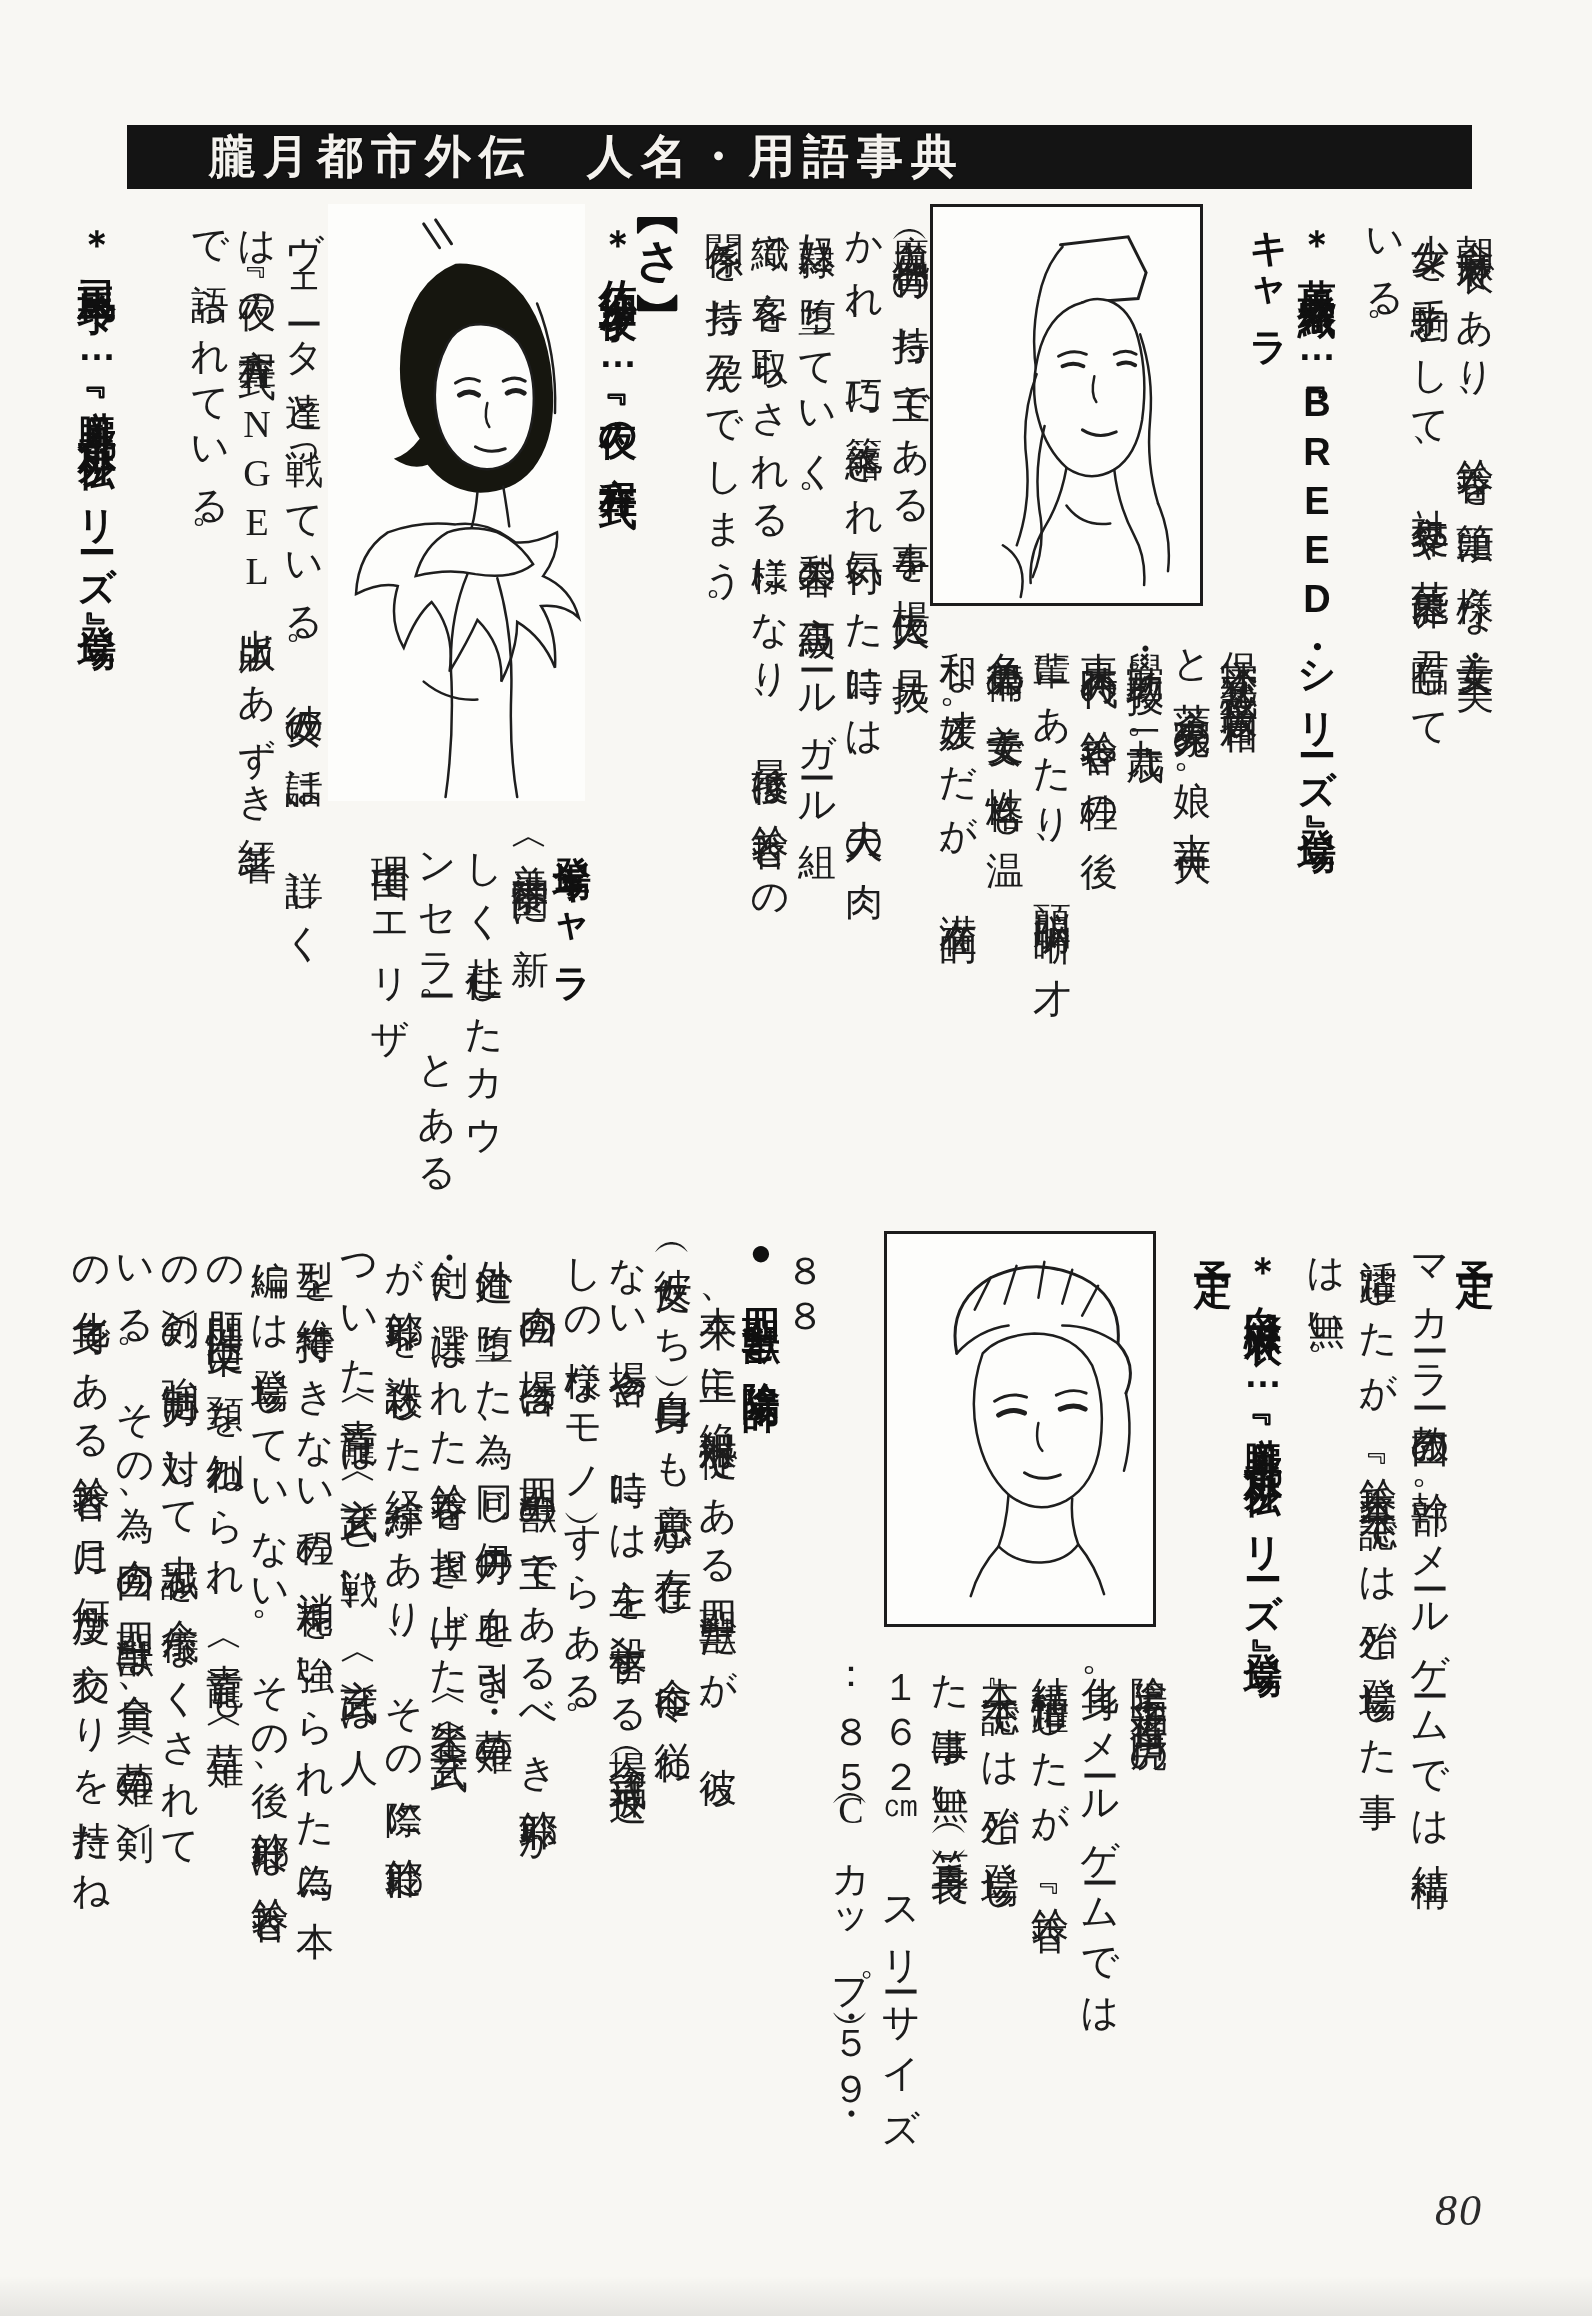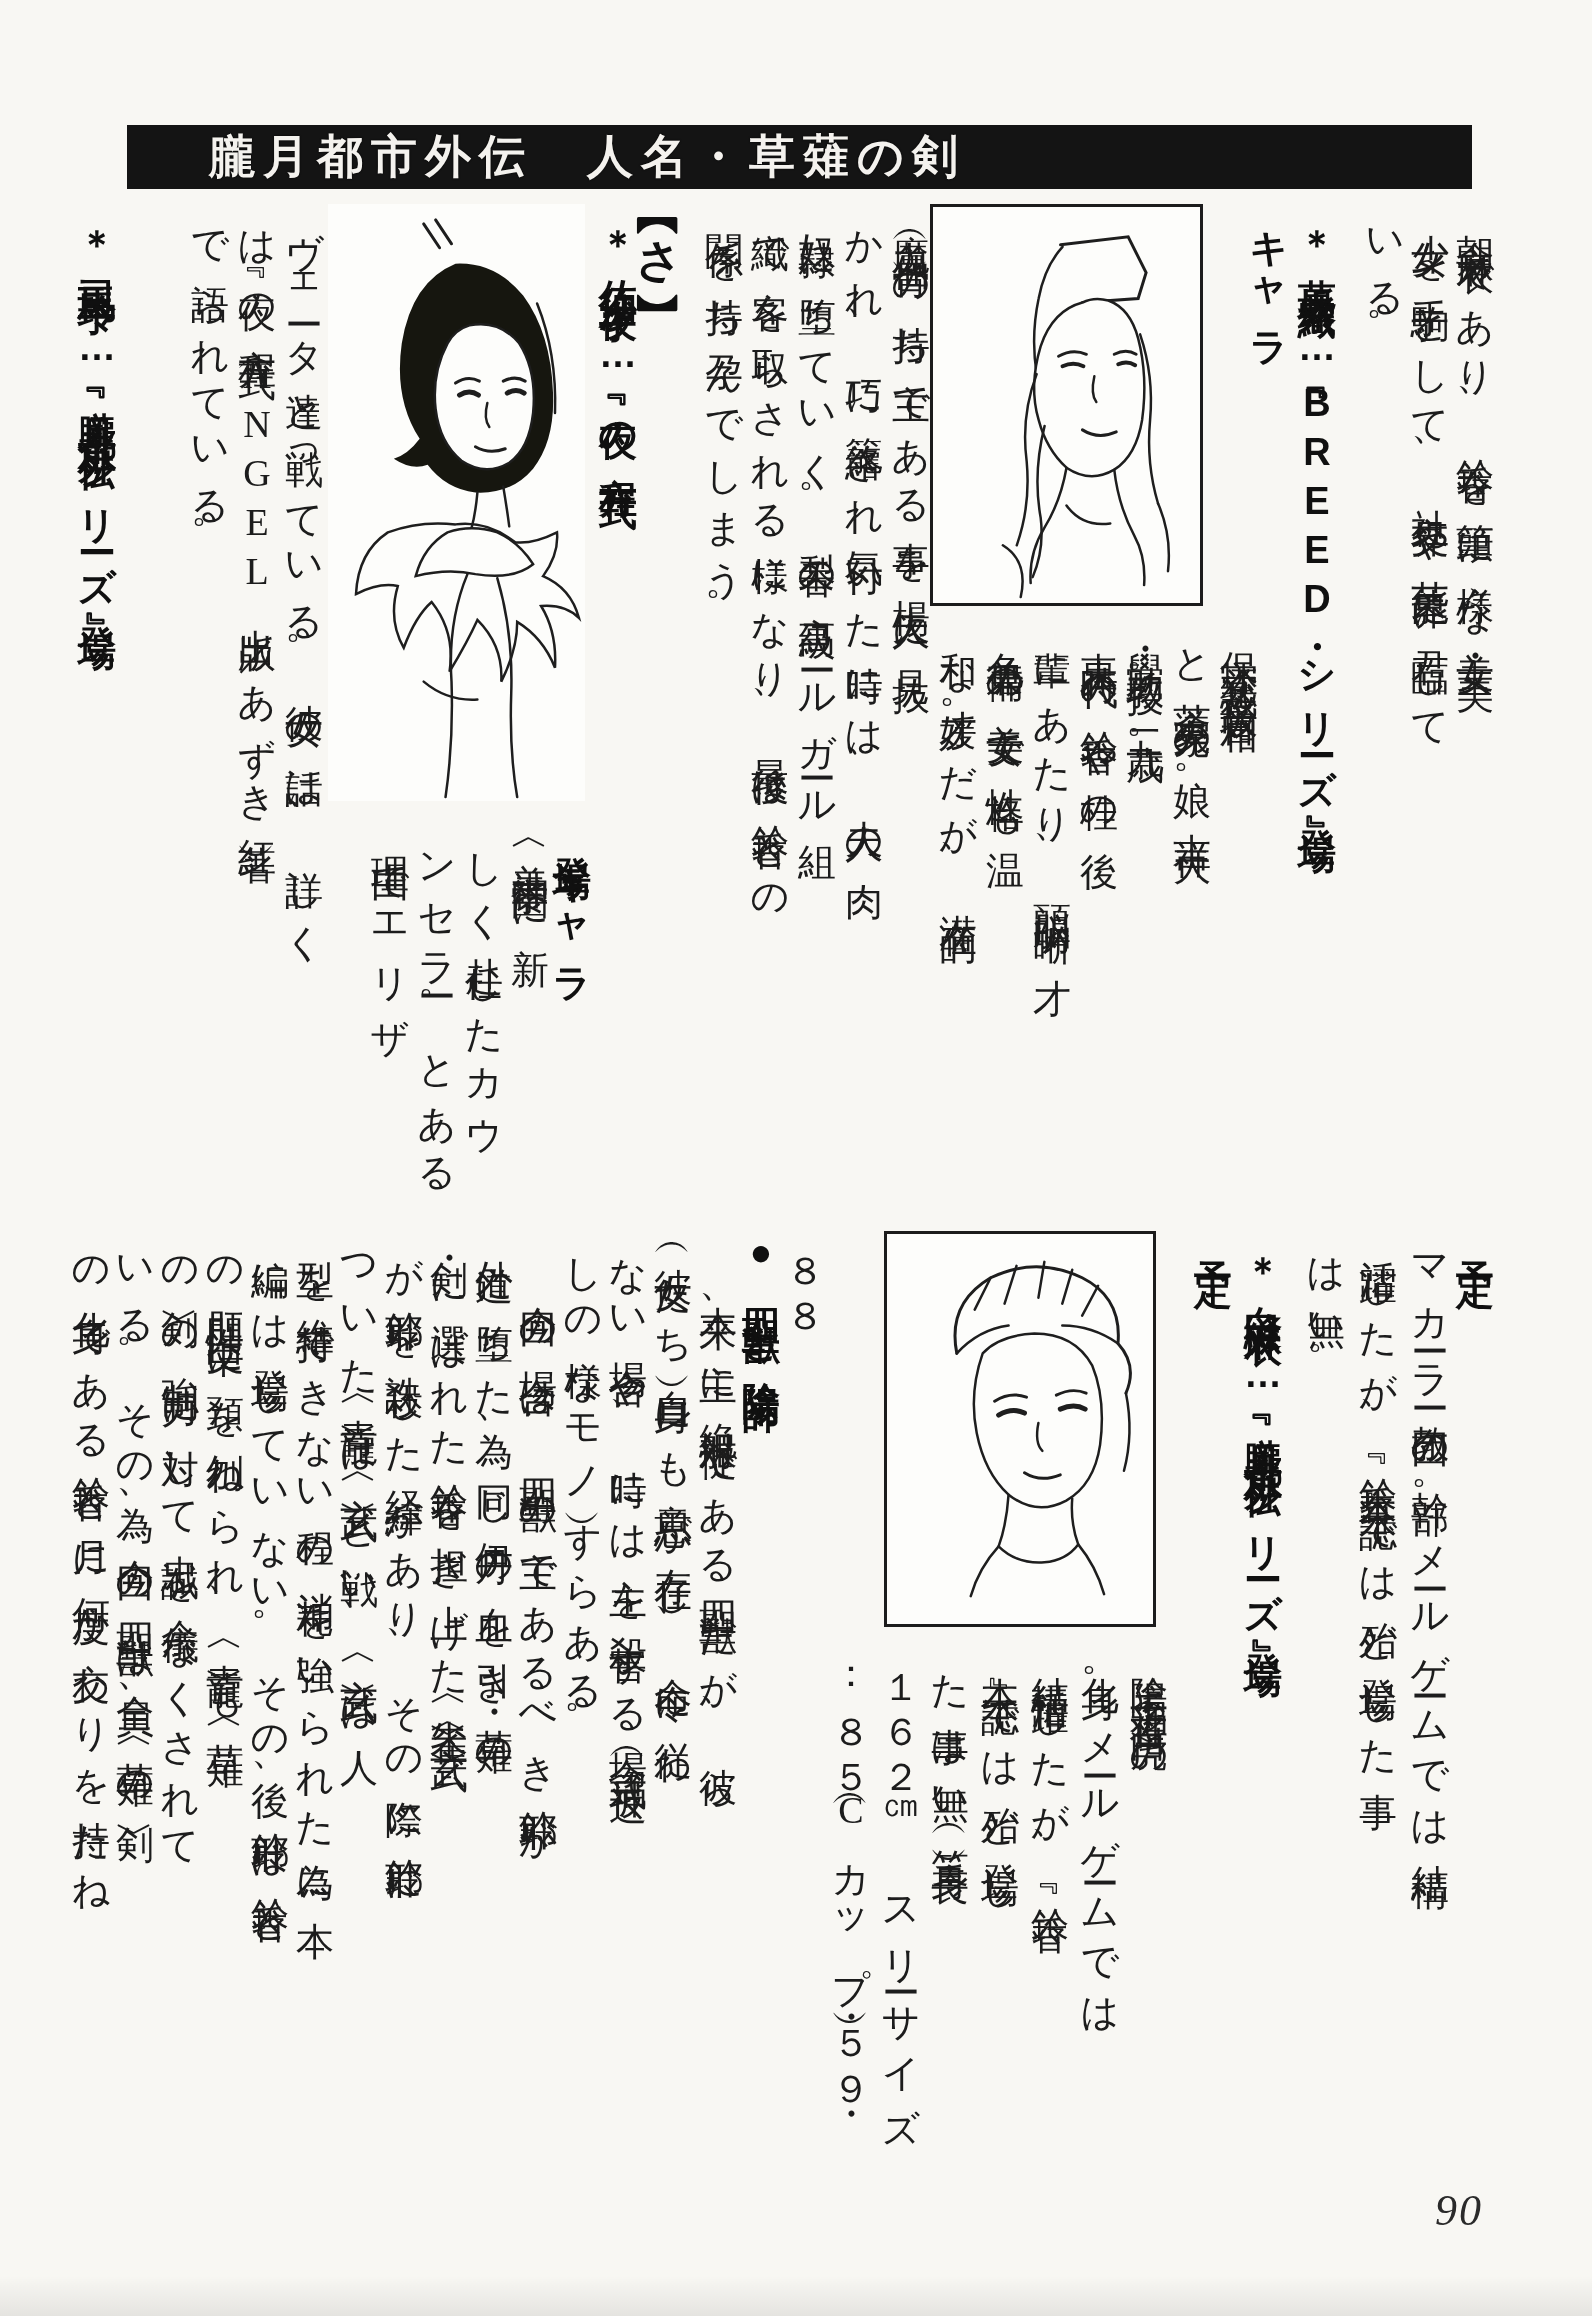--- a/index.html
+++ b/index.html
@@ -47,21 +47,21 @@
     position:absolute;left:0;right:0;bottom:0;height:40px;
     background:linear-gradient(180deg,rgba(0,0,0,0),rgba(0,0,0,0.08));
   }
 </style>
 </head>
 <body>
 
 <div id="page">
 
   <div class="titlebar">
-    <span>朧月都市外伝　人名・草薙の剣</span>
+    <span>朧月都市外伝　人名・用語事典</span>
   </div>
 
   <div id="band1">
       <div class="vcol" style="left: 1448px; top: 204px; height: 910px;">朝倉麻衣であり、鈴香を筆頭に様々な美女・美</div>
       <div class="vcol" style="left: 1403px; top: 204px; height: 910px;">少女を手駒として、社交界や芸能界に君臨して</div>
       <div class="vcol" style="left: 1358px; top: 204px; height: 199px;">いる。</div>
       <div class="vcol b" style="left: 1290px; top: 204px; height: 910px;">＊萬坂紫織……『BREED・シリーズ』登場</div>
       <div class="vcol b" style="left: 1242px; top: 204px; height: 169px;">キャラ</div>
       <div class="vcol" style="left: 1212px; top: 622px; height: 488px;">保守党総裁・高坂首相</div>
       <div class="vcol" style="left: 1165px; top: 622px; height: 488px;">と茶道家元の娘。吉祥大</div>
@@ -174,16 +174,16 @@
       <path d="M170 162 Q186 154 200 160" stroke-width="3"></path>
       <path d="M174 176 Q188 170 199 176" stroke-width="5"></path>
       <path d="M152 190 Q148 210 156 218"></path>
       <path d="M138 240 Q154 250 174 242" stroke-width="3"></path>
       <path d="M122 262 Q120 292 112 314 Q130 332 158 330 Q180 328 192 312 Q184 290 186 266"></path>
       <path d="M112 314 Q92 336 84 364 M192 312 Q210 334 218 362"></path>
       <path d="M240 160 Q248 200 238 238"></path>
     </svg>
   </div>
 
-  <div class="pagenum">90</div>
+  <div class="pagenum">80</div>
   <div class="scan-edge"></div>
 </div>
 
 
 </body></html>

